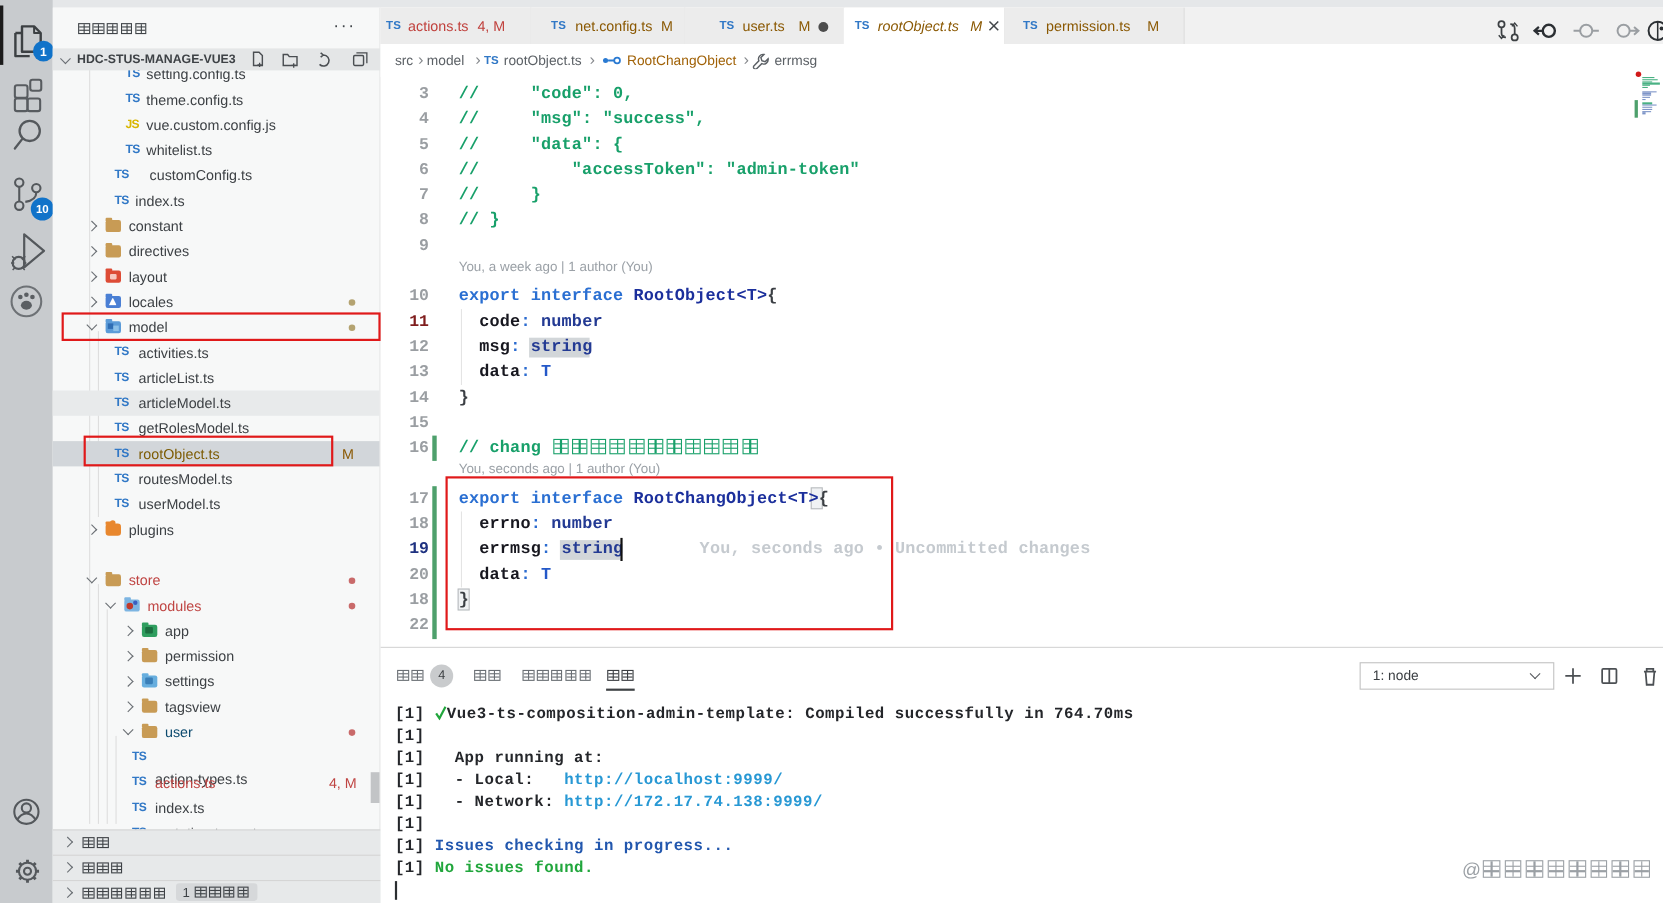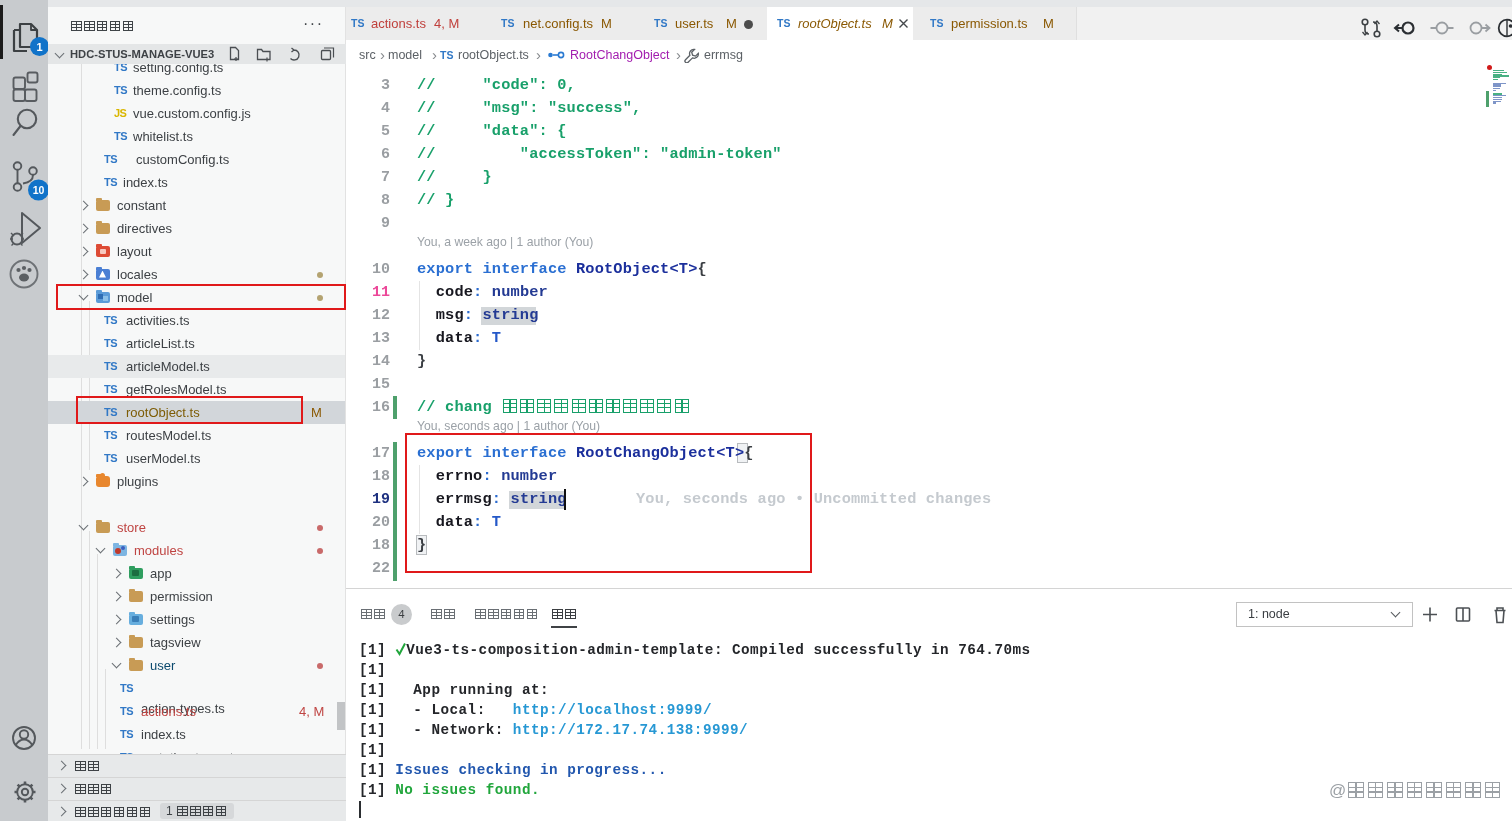--- a/index.html
+++ b/index.html
@@ -389,35 +389,35 @@
 <div class="a" style="left:94px;top:33px;height:30px;line-height:30px;font-size:12.5px;color:#3178c6;font-weight:bold;font-size:10.5px;">TS</div>
 <div class="a" style="left:112px;top:33px;height:30px;line-height:30px;font-size:12.5px;color:#5c6166;">rootObject.ts</div>
 <div class="a" style="left:190px;top:33px;height:30px;line-height:30px;font-size:12.5px;color:#86898d;font-size:15px;">›</div>
 <svg class="a" style="left:201px;top:41px;" width="18" height="14" viewBox="0 0 18 14">
 <g fill="none" stroke="#2a7ad2" stroke-width="1.6">
           <circle cx="3.5" cy="7" r="2.3" fill="#2a7ad2" stroke="none"></circle>
           <path d="M5.8 7 h6"></path>
           <circle cx="14" cy="7" r="2.6"></circle>
         </g>
       </svg>
-<div class="a" style="left:224px;top:33px;height:30px;line-height:30px;font-size:12.5px;color:#a21caf;">RootChangObject</div>
+<div class="a" style="left:224px;top:33px;height:30px;line-height:30px;font-size:12.5px;color:#a16207;">RootChangObject</div>
 <div class="a" style="left:330px;top:33px;height:30px;line-height:30px;font-size:12.5px;color:#86898d;font-size:15px;">›</div>
 <svg class="a" style="left:338px;top:41px;" width="16" height="15" viewBox="0 0 16 15">
 <path d="M10.5 1.5 a4.2 4.2 0 0 0 -4.6 5.8 l-4.4 4.4 a1.8 1.8 0 0 0 2.6 2.6 l4.4 -4.4 a4.2 4.2 0 0 0 5.8 -4.6 l-2.8 2.8 -2.9 -0.9 -0.9 -2.9 z" fill="none" stroke="#5c6166" stroke-width="1.3"></path>
       </svg>
 <div class="a" style="left:358px;top:33px;height:30px;line-height:30px;font-size:12.5px;color:#5c6166;">errmsg</div>
 <div class="ln" style="left:8px;top:66.5px;color:#9a9ea2;">3</div>
 <div class="ln" style="left:8px;top:89.5px;color:#9a9ea2;">4</div>
 <div class="ln" style="left:8px;top:112.5px;color:#9a9ea2;">5</div>
 <div class="ln" style="left:8px;top:135.5px;color:#9a9ea2;">6</div>
 <div class="ln" style="left:8px;top:158.5px;color:#9a9ea2;">7</div>
 <div class="ln" style="left:8px;top:181.5px;color:#9a9ea2;">8</div>
 <div class="ln" style="left:8px;top:204.5px;color:#9a9ea2;">9</div>
 <div class="ln" style="left:8px;top:250.5px;color:#9a9ea2;">10</div>
-<div class="ln" style="left:8px;top:273.5px;color:#ec4899;">11</div>
+<div class="ln" style="left:8px;top:273.5px;color:#7f1d1d;">11</div>
 <div class="ln" style="left:8px;top:296.5px;color:#9a9ea2;">12</div>
 <div class="ln" style="left:8px;top:319.5px;color:#9a9ea2;">13</div>
 <div class="ln" style="left:8px;top:342.5px;color:#9a9ea2;">14</div>
 <div class="ln" style="left:8px;top:365.5px;color:#9a9ea2;">15</div>
 <div class="ln" style="left:8px;top:388.5px;color:#9a9ea2;">16</div>
 <div class="ln" style="left:8px;top:434.5px;color:#9a9ea2;">17</div>
 <div class="ln" style="left:8px;top:457.5px;color:#9a9ea2;">18</div>
 <div class="ln" style="left:8px;top:480.5px;color:#1e3180;">19</div>
 <div class="ln" style="left:8px;top:503.5px;color:#9a9ea2;">20</div>
 <div class="ln" style="left:8px;top:526.5px;color:#9a9ea2;">18</div>

